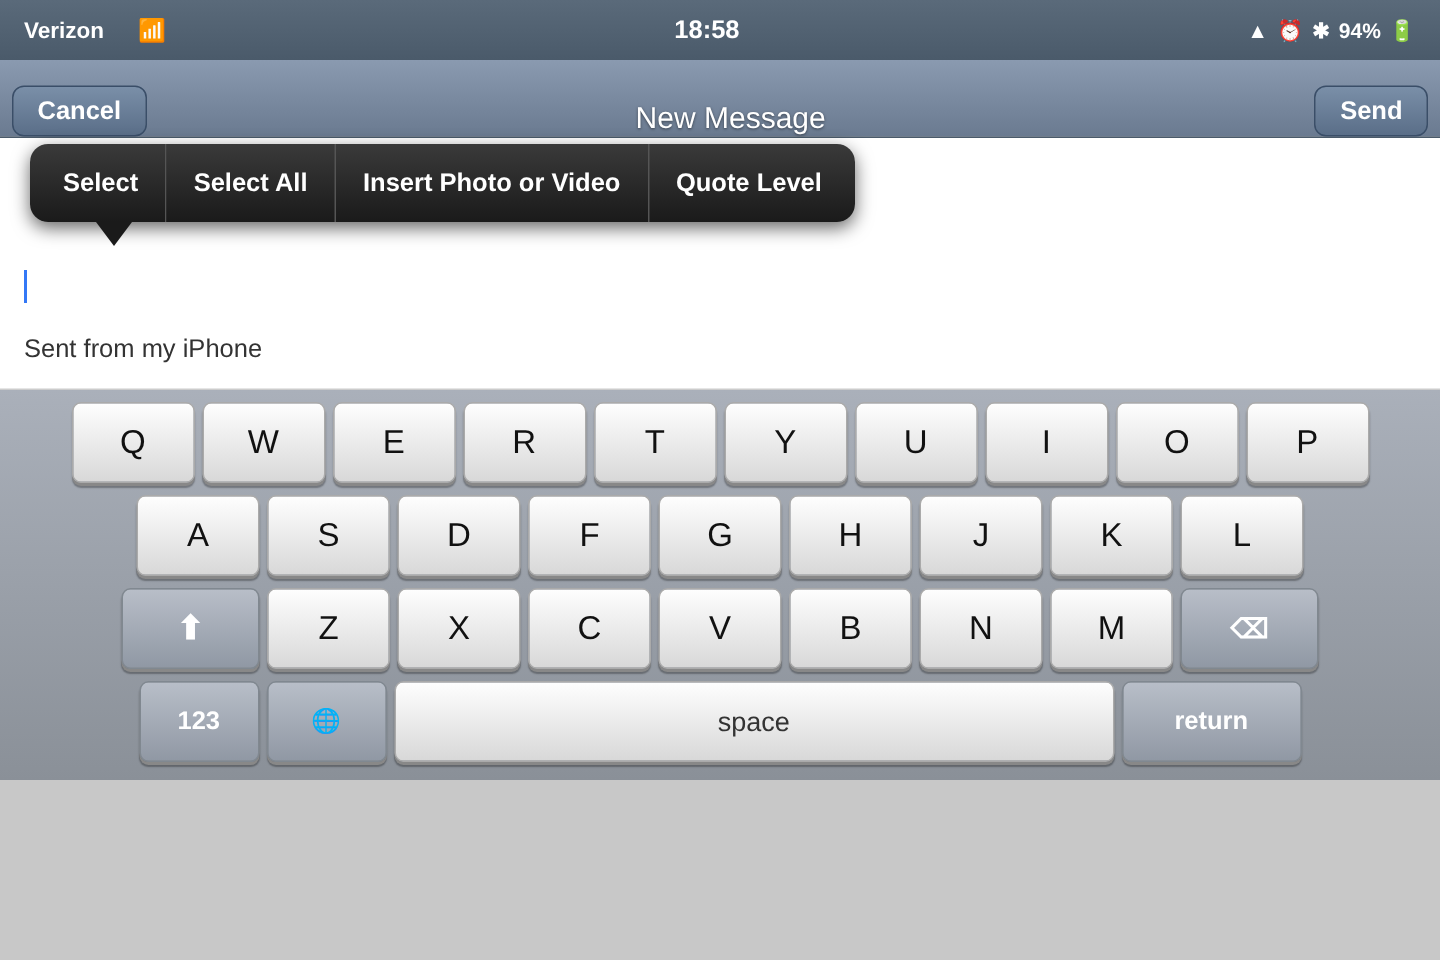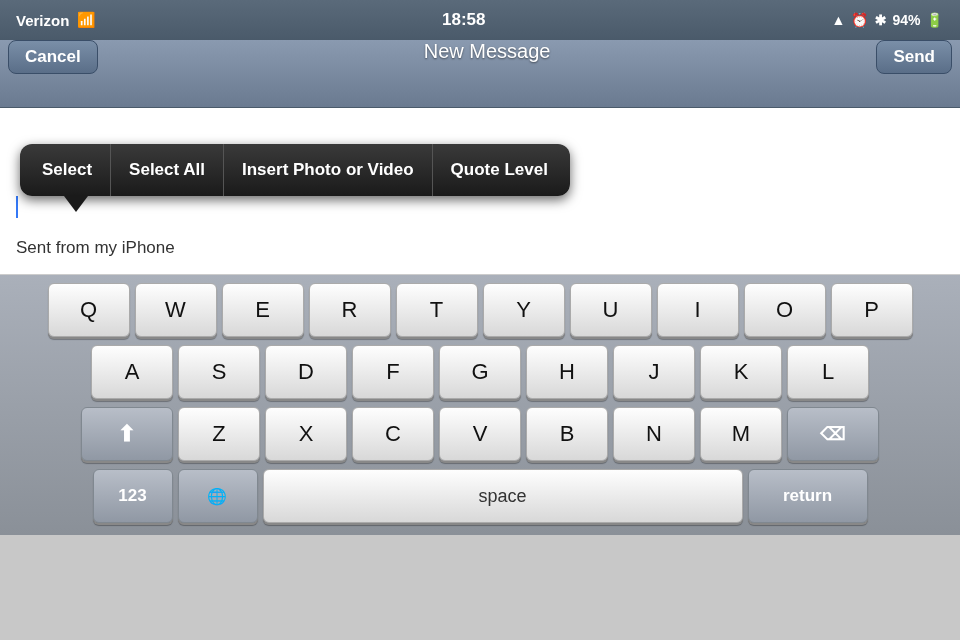--- a/index.html
+++ b/index.html
@@ -16,30 +16,30 @@
       height: 40px;
       background: linear-gradient(to bottom, #5a6a7a, #4a5a6a);
       display: flex;
       align-items: center;
       justify-content: space-between;
       padding: 0 16px;
       color: white;
       font-size: 15px;
       font-weight: bold;
     }
-    .status-left { display: flex; align-items: center; gap: 8px; }
+    .status-left { display: flex; align-items: center; gap: 23px; }
     .status-center { font-size: 17px; font-weight: bold; }
     .status-right { display: flex; align-items: center; gap: 6px; font-size: 14px; }
 
     
     .nav-bar {
-      height: 68px;
+      height: 52px;
       background: linear-gradient(to bottom, #8a9ab0, #6a7a90);
       display: flex;
-      align-items: flex-start;
+      align-items: flex-end;
       justify-content: space-between;
       padding: 0 8px;
       border-bottom: 1px solid #4a5a6a;
     }
     .nav-button {
       background: linear-gradient(to bottom, #7a8fa8, #5a6e88);
       border: 1px solid #3a4e68;
       border-radius: 8px;
       color: white;
       font-size: 17px;
@@ -68,21 +68,20 @@
       top: 4px;
       left: 20px;
       background: linear-gradient(to bottom, #3a3a3a, #1a1a1a);
       border-radius: 12px;
       display: flex;
       align-items: center;
       padding: 16px 4px;
       height: 52px;
       z-index: 10;
       box-shadow: 0 4px 12px rgba(0,0,0,0.6);
-      margin-top: 32px;
     }
     .context-menu::after {
       content: '';
       position: absolute;
       bottom: -16px;
       left: 44px;
       border-width: 16px 12px 0 12px;
       border-style: solid;
       border-color: #1a1a1a transparent transparent transparent;
     }

